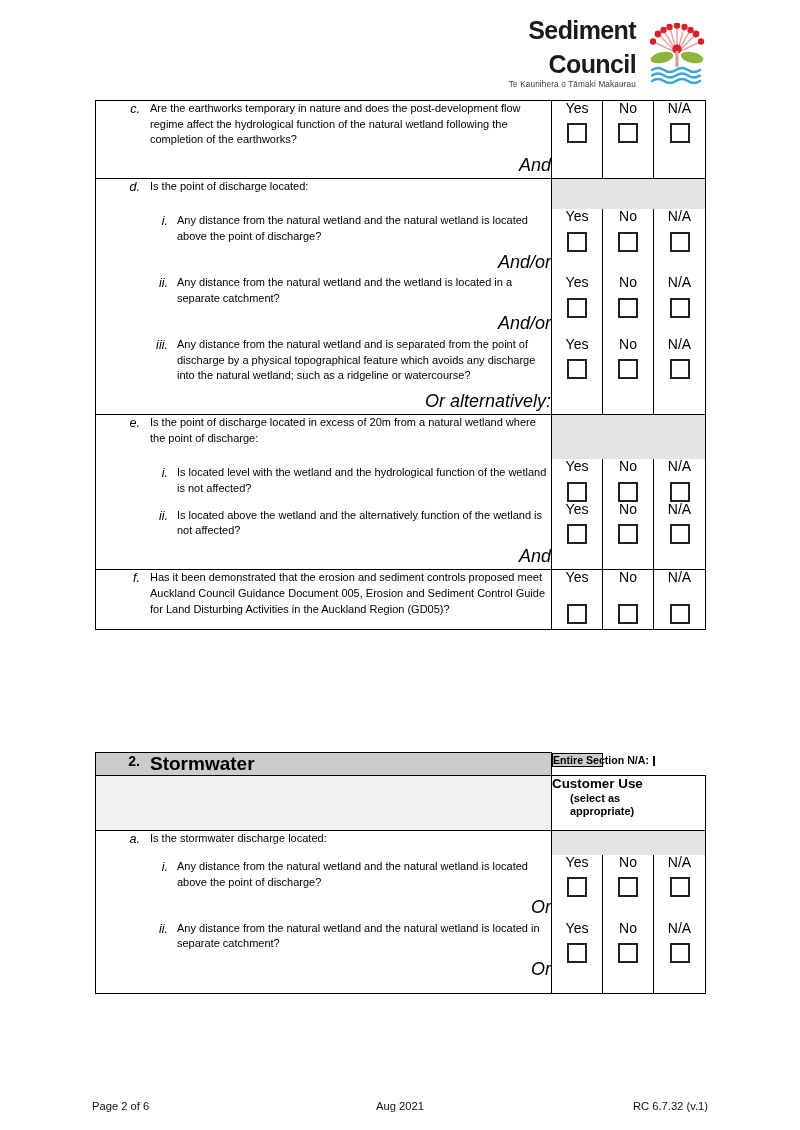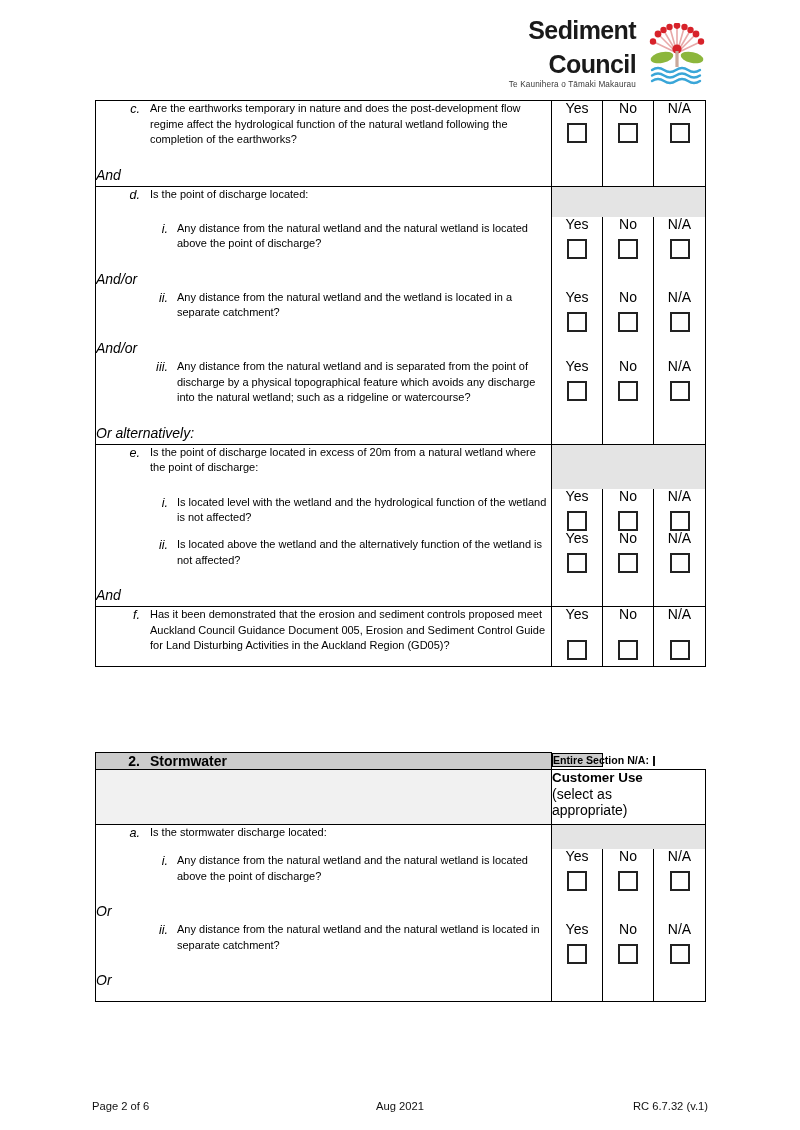--- a/index.html
+++ b/index.html
@@ -99,24 +99,25 @@
   }
 
   
   .lvl-letter .marker { width: 44px; padding-right: 10px; }
   
   .lvl-roman  { margin-top: 10px; }
   .lvl-roman .marker { width: 72px; padding-right: 9px; }
 
   .conj {
     font-style: italic;
-    font-size: 14px;
+    font-size: 18px;
     line-height: 1.42;
-    margin-top: 18px;
+    margin-top: 5px;
     padding-left: 0px;
+    text-align: right;
   }
 
   
   .acell {
     text-align: center;
     padding: 7px 0 6px 0;
   }
   .acell .alabel {
     font-size: 14px;
     font-style: normal;
@@ -154,21 +155,21 @@
   }
   .sec-num {
     font-weight: bold;
     font-size: 14px;
     width: 44px;
     padding-right: 10px;
     text-align: right;
   }
   .sec-title {
     font-weight: bold;
-    font-size: 14px;
+    font-size: 19px;
   }
   .sec-na {
     padding: 9px 6px 9px 8px;
     font-weight: bold;
     font-size: 10.6px;
     white-space: nowrap;
     display: flex;
     align-items: center;
     gap: 4px;
   }
@@ -182,23 +183,24 @@
     position: relative;
     top: 1px;
   }
   .cust-use {
     padding: 7px 6px 7px 8px;
     font-weight: bold;
     font-size: 13.4px;
     line-height: 1.18;
   }
   .cust-use .cu-sub {
-    font-size: 14px;
-    font-weight: normal;
+    font-size: 11px;
+    font-weight: bold;
     display: block;
+    margin-left: 18px;
   }
 
   
   .footer {
     position: absolute;
     left: 92px;
     right: 92px;
     top: 1100px;
     display: flex;
     font-size: 11.2px;

